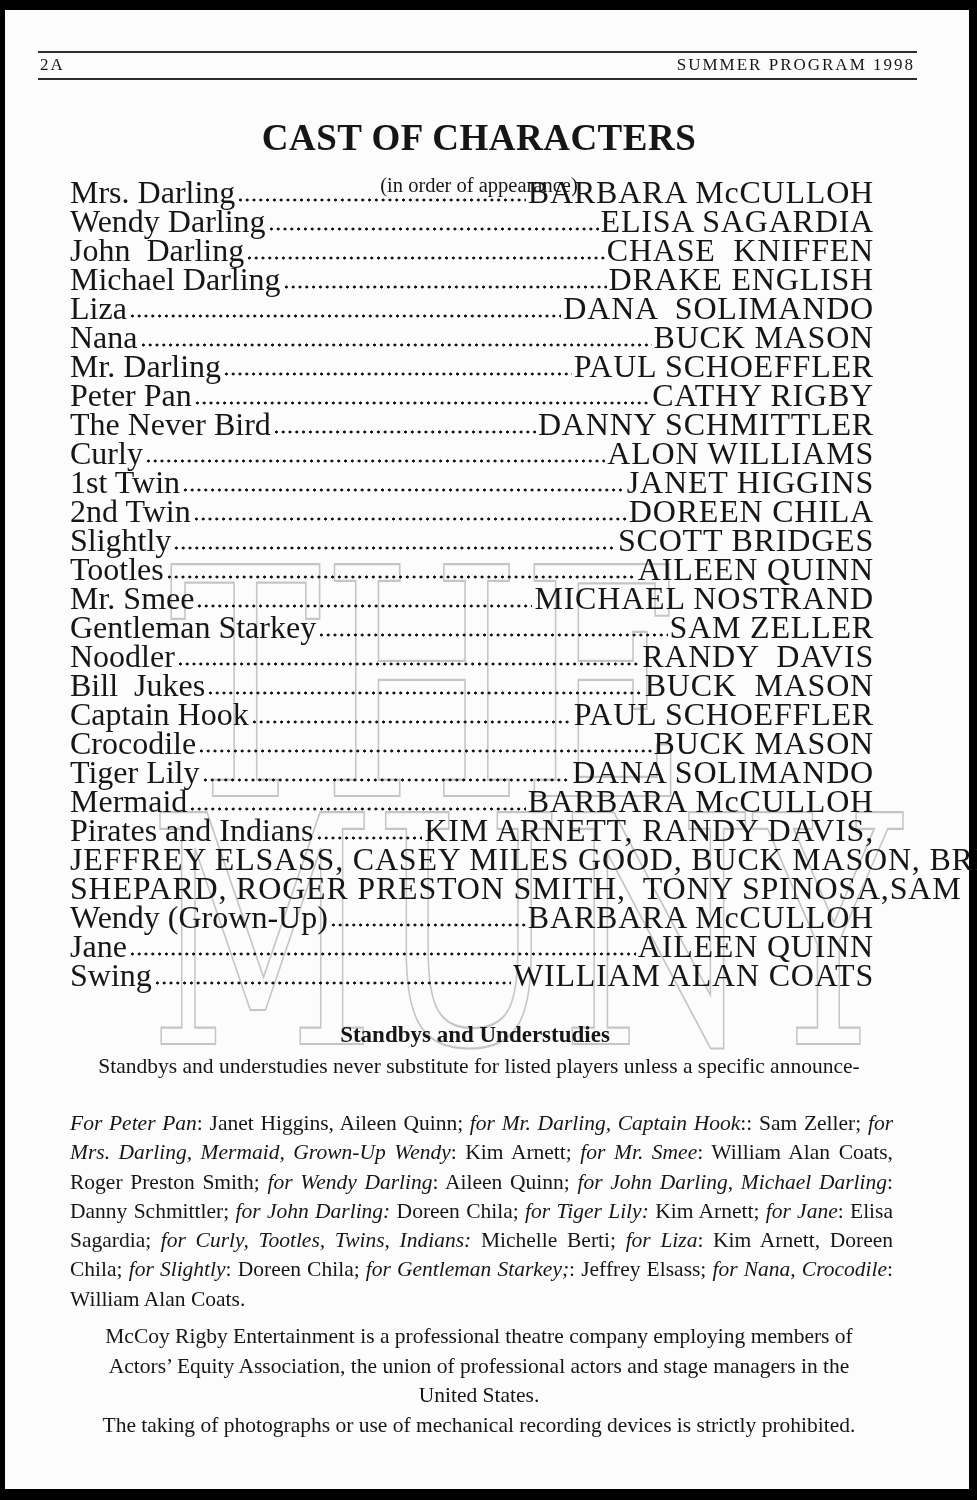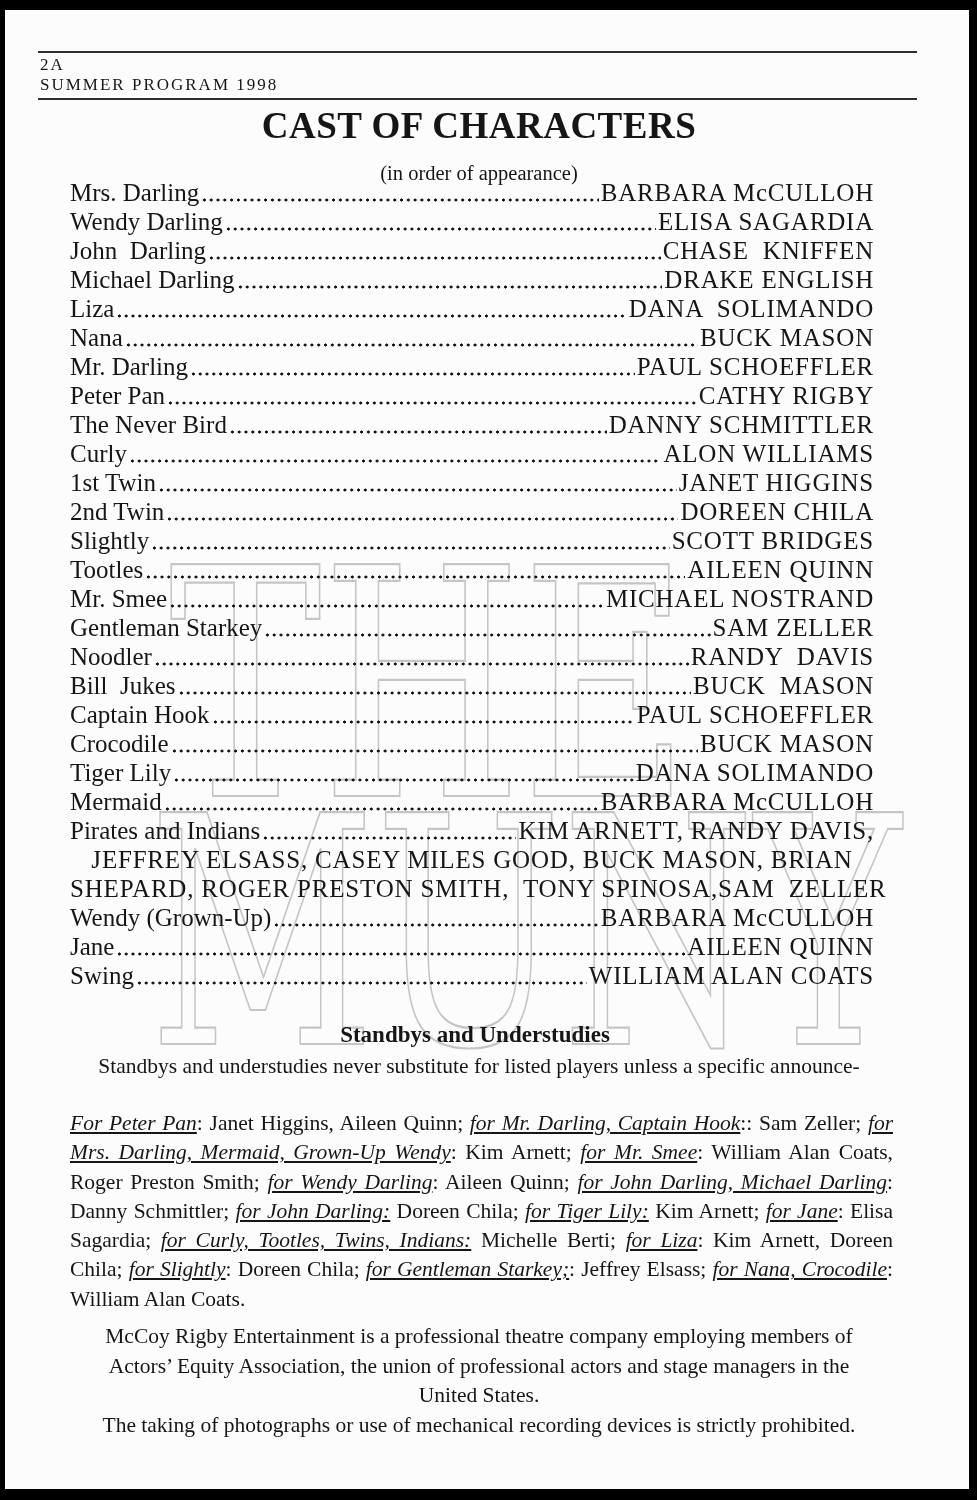--- a/index.html
+++ b/index.html
@@ -5,42 +5,42 @@
   html,body{margin:0;padding:0;background:#000;}
   .stage{position:relative;width:977px;height:1500px;background:#000;overflow:hidden;
          font-family:"Liberation Serif","DejaVu Serif",serif;color:#161616;}
   .page{position:absolute;top:10px;left:5px;right:8px;bottom:11px;background:#fcfcfc;}
   .wm{position:absolute;inset:0;z-index:0;}
   .content{position:absolute;inset:0;z-index:1;}
 
   .header{position:absolute;top:41px;left:33px;right:52px;
           border-top:2px solid #2e2e2e;border-bottom:2px solid #2e2e2e;
           display:flex;justify-content:space-between;align-items:baseline;
-          padding:2px 2px 3px 2px;font-size:17px;letter-spacing:2px;flex-direction:column;}
+          padding:2px 2px 3px 2px;font-size:17px;letter-spacing:2px;}
   .title-block{position:absolute;top:94px;left:0;right:16px;text-align:center;}
-  .main-title{font-size:37px;font-weight:bold;letter-spacing:0.5px;margin:0;}
+  .main-title{font-size:37px;font-weight:bold;letter-spacing:0.5px;margin:12px;}
   .subtitle{font-size:20.5px;margin-top:15px;}
 
-  .cast{position:absolute;top:168px;left:65px;right:95px;font-size:25px;}
+  .cast{position:absolute;top:168px;left:65px;right:95px;font-size:32px;}
   .cast-row{display:flex;align-items:stretch;height:29px;line-height:29px;}
   .role,.name{white-space:pre;}
   .name{letter-spacing:0.8px;}
   .leader{flex:1 1 auto;margin:0 2px;
           background-image:radial-gradient(circle,#161616 1.35px,transparent 1.75px);
           background-size:6.8px 4px;background-repeat:repeat-x;
           background-position:left bottom 5px;}
   .cast-cont{height:29px;line-height:29px;text-align:center;letter-spacing:0.8px;white-space:pre;}
 
   .standbys-heading{position:absolute;top:1012px;left:0;right:24px;text-align:center;
                     font-size:23px;font-weight:bold;}
   .standbys-note{position:absolute;top:1042px;left:40px;right:56px;text-align:center;
                  font-size:21.5px;line-height:28px;}
   .understudies{position:absolute;top:1099px;left:65px;right:76px;
                 font-size:21.5px;line-height:29.3px;text-align:justify;}
-  .understudies .it{font-style:italic;text-decoration:underline;}
+  .understudies .it{font-style:italic;}
   .footer{position:absolute;top:1312px;left:40px;right:56px;text-align:center;
           font-size:21.5px;line-height:29.5px;}
 </style>
 </head>
 <body>
 
 <div class="stage">
   <div class="page">
 
     <svg class="wm" width="964" height="1479" viewBox="0 0 964 1479">

